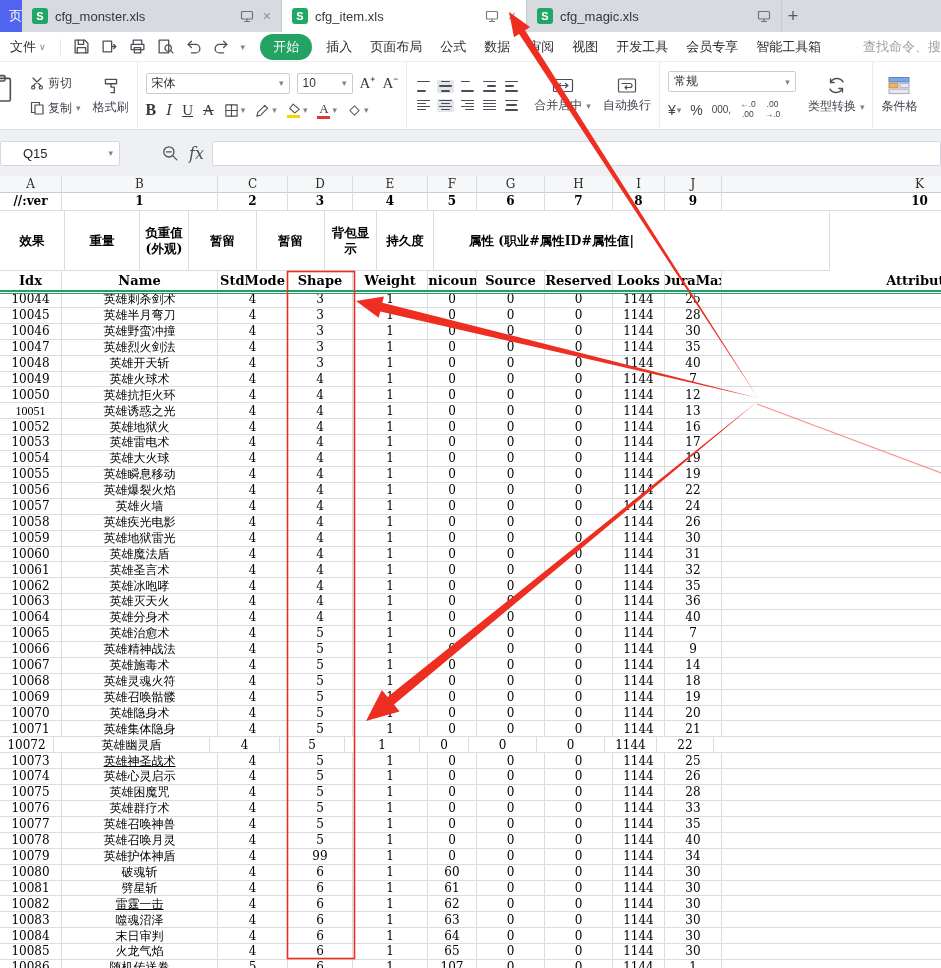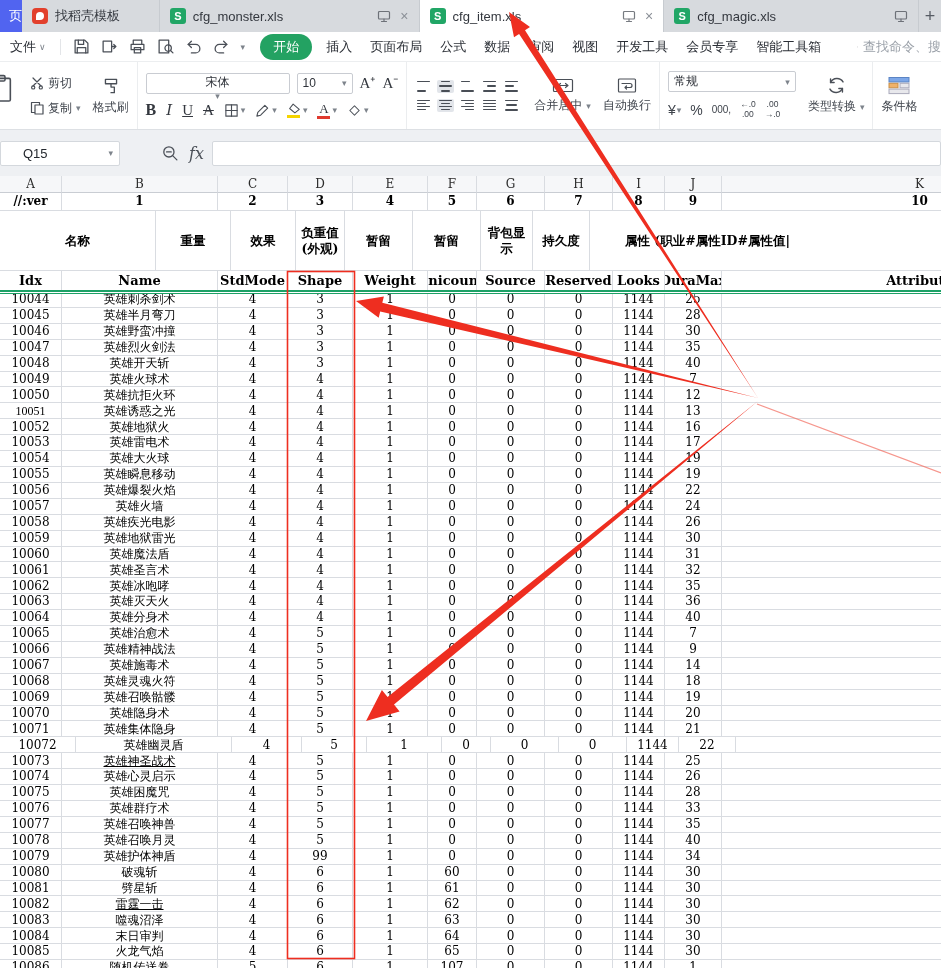--- a/index.html
+++ b/index.html
@@ -93,24 +93,20 @@
 
   svg.icon{stroke:#4a4f57;fill:none;stroke-width:1.2;stroke-linecap:round;stroke-linejoin:round;}
 </style>
 </head>
 <body>
 
 <div class="app">
 
   <div class="tabbar">
     <div class="home-btn">页</div>
-    <div class="ftab t-docer">
-      <span class="docer-ico"></span>
-      <span class="tab-label">找稻壳模板</span>
-    </div>
     <div class="ftab t-monster">
       <span class="s-ico">S</span>
       <span class="tab-label">cfg_monster.xls</span>
       <span class="tab-spacer"></span>
       <svg class="icon mon-ico" width="14" height="13" viewBox="0 0 14 13">
           <rect x="1.5" y="1.5" width="11" height="7.5" rx="1"></rect>
           <path d="M7 9v2M4.5 11.5h5"></path>
         </svg>
       <span class="tab-close">×</span>
     </div>
@@ -222,21 +218,21 @@
             <path d="M4 3h10v4H4z"></path>
             <path d="M9 7v3h3v5h-3"></path>
           </svg>
         <span>格式刷</span>
       </div>
     </div>
 
     <div class="tgroup">
       <div class="tcol">
         <div class="trow">
-          <div class="select" style="width:144px;flex-direction:column;">
+          <div class="select" style="width:144px;">
               <span>宋体</span>
               <span class="caret">▾</span>
             </div>
           <div class="select" style="width:56px;">
               <span>10</span>
               <span class="caret">▾</span>
             </div>
           <span class="fmt-btn">A⁺</span>
           <span class="fmt-btn">A⁻</span>
         </div>
@@ -443,23 +439,22 @@
           <div class="gcell c3" style="width: 65px; height: 18px;">3</div>
           <div class="gcell c4" style="width: 75px; height: 18px;">4</div>
           <div class="gcell c5" style="width: 49px; height: 18px;">5</div>
           <div class="gcell c6" style="width: 68px; height: 18px;">6</div>
           <div class="gcell c7" style="width: 68px; height: 18px;">7</div>
           <div class="gcell c8" style="width: 52px; height: 18px;">8</div>
           <div class="gcell c9" style="width: 57px; height: 18px;">9</div>
           <div class="gcell c10" style="width: 396px; height: 18px;">10</div>
         </div>
         <div class="grow gr2" style="height: 60px;">
-          <div class="gcell c1" style="width: 156px; height: 60px;">名称</div>
+          <div class="gcell c3" style="width: 65px; height: 60px;">效果</div>
           <div class="gcell c4" style="width: 75px; height: 60px;">重量</div>
-          <div class="gcell c3" style="width: 65px; height: 60px;">效果</div>
           <div class="gcell c5" style="width: 49px; height: 60px;">负重值
 (外观)</div>
           <div class="gcell c6" style="width: 68px; height: 60px;">暂留</div>
           <div class="gcell c7" style="width: 68px; height: 60px;">暂留</div>
           <div class="gcell c8" style="width: 52px; height: 60px;">背包显
 示</div>
           <div class="gcell c9" style="width: 57px; height: 60px;">持久度</div>
           <div class="gcell c10" style="width: 396px; height: 60px;">属性 (职业#属性ID#属性值|</div>
         </div>
         <div class="grow gr3" style="height: 21px;">
@@ -833,21 +828,21 @@
           <div class="gcell c3" style="width: 65px; height: 15.92px;">5</div>
           <div class="gcell c4" style="width: 75px; height: 15.92px;">1</div>
           <div class="gcell c5" style="width: 49px; height: 15.92px;">0</div>
           <div class="gcell c6" style="width: 68px; height: 15.92px;">0</div>
           <div class="gcell c7" style="width: 68px; height: 15.92px;">0</div>
           <div class="gcell c8" style="width: 52px; height: 15.92px;">1144</div>
           <div class="gcell c9" style="width: 57px; height: 15.92px;">21</div>
           <div class="gcell c10" style="width: 396px; height: 15.92px;"></div>
         </div>
         <div class="grow gdata" style="height: 15.92px;">
-          <div class="gcell c0" style="width: 76px; height: 15.92px;">10072</div>
+          <div class="gcell c0" style="width: 54px; height: 15.92px;">10072</div>
           <div class="gcell c1" style="width: 156px; height: 15.92px;">英雄幽灵盾</div>
           <div class="gcell c2" style="width: 70px; height: 15.92px;">4</div>
           <div class="gcell c3" style="width: 65px; height: 15.92px;">5</div>
           <div class="gcell c4" style="width: 75px; height: 15.92px;">1</div>
           <div class="gcell c5" style="width: 49px; height: 15.92px;">0</div>
           <div class="gcell c6" style="width: 68px; height: 15.92px;">0</div>
           <div class="gcell c7" style="width: 68px; height: 15.92px;">0</div>
           <div class="gcell c8" style="width: 52px; height: 15.92px;">1144</div>
           <div class="gcell c9" style="width: 57px; height: 15.92px;">22</div>
           <div class="gcell c10" style="width: 396px; height: 15.92px;"></div>

